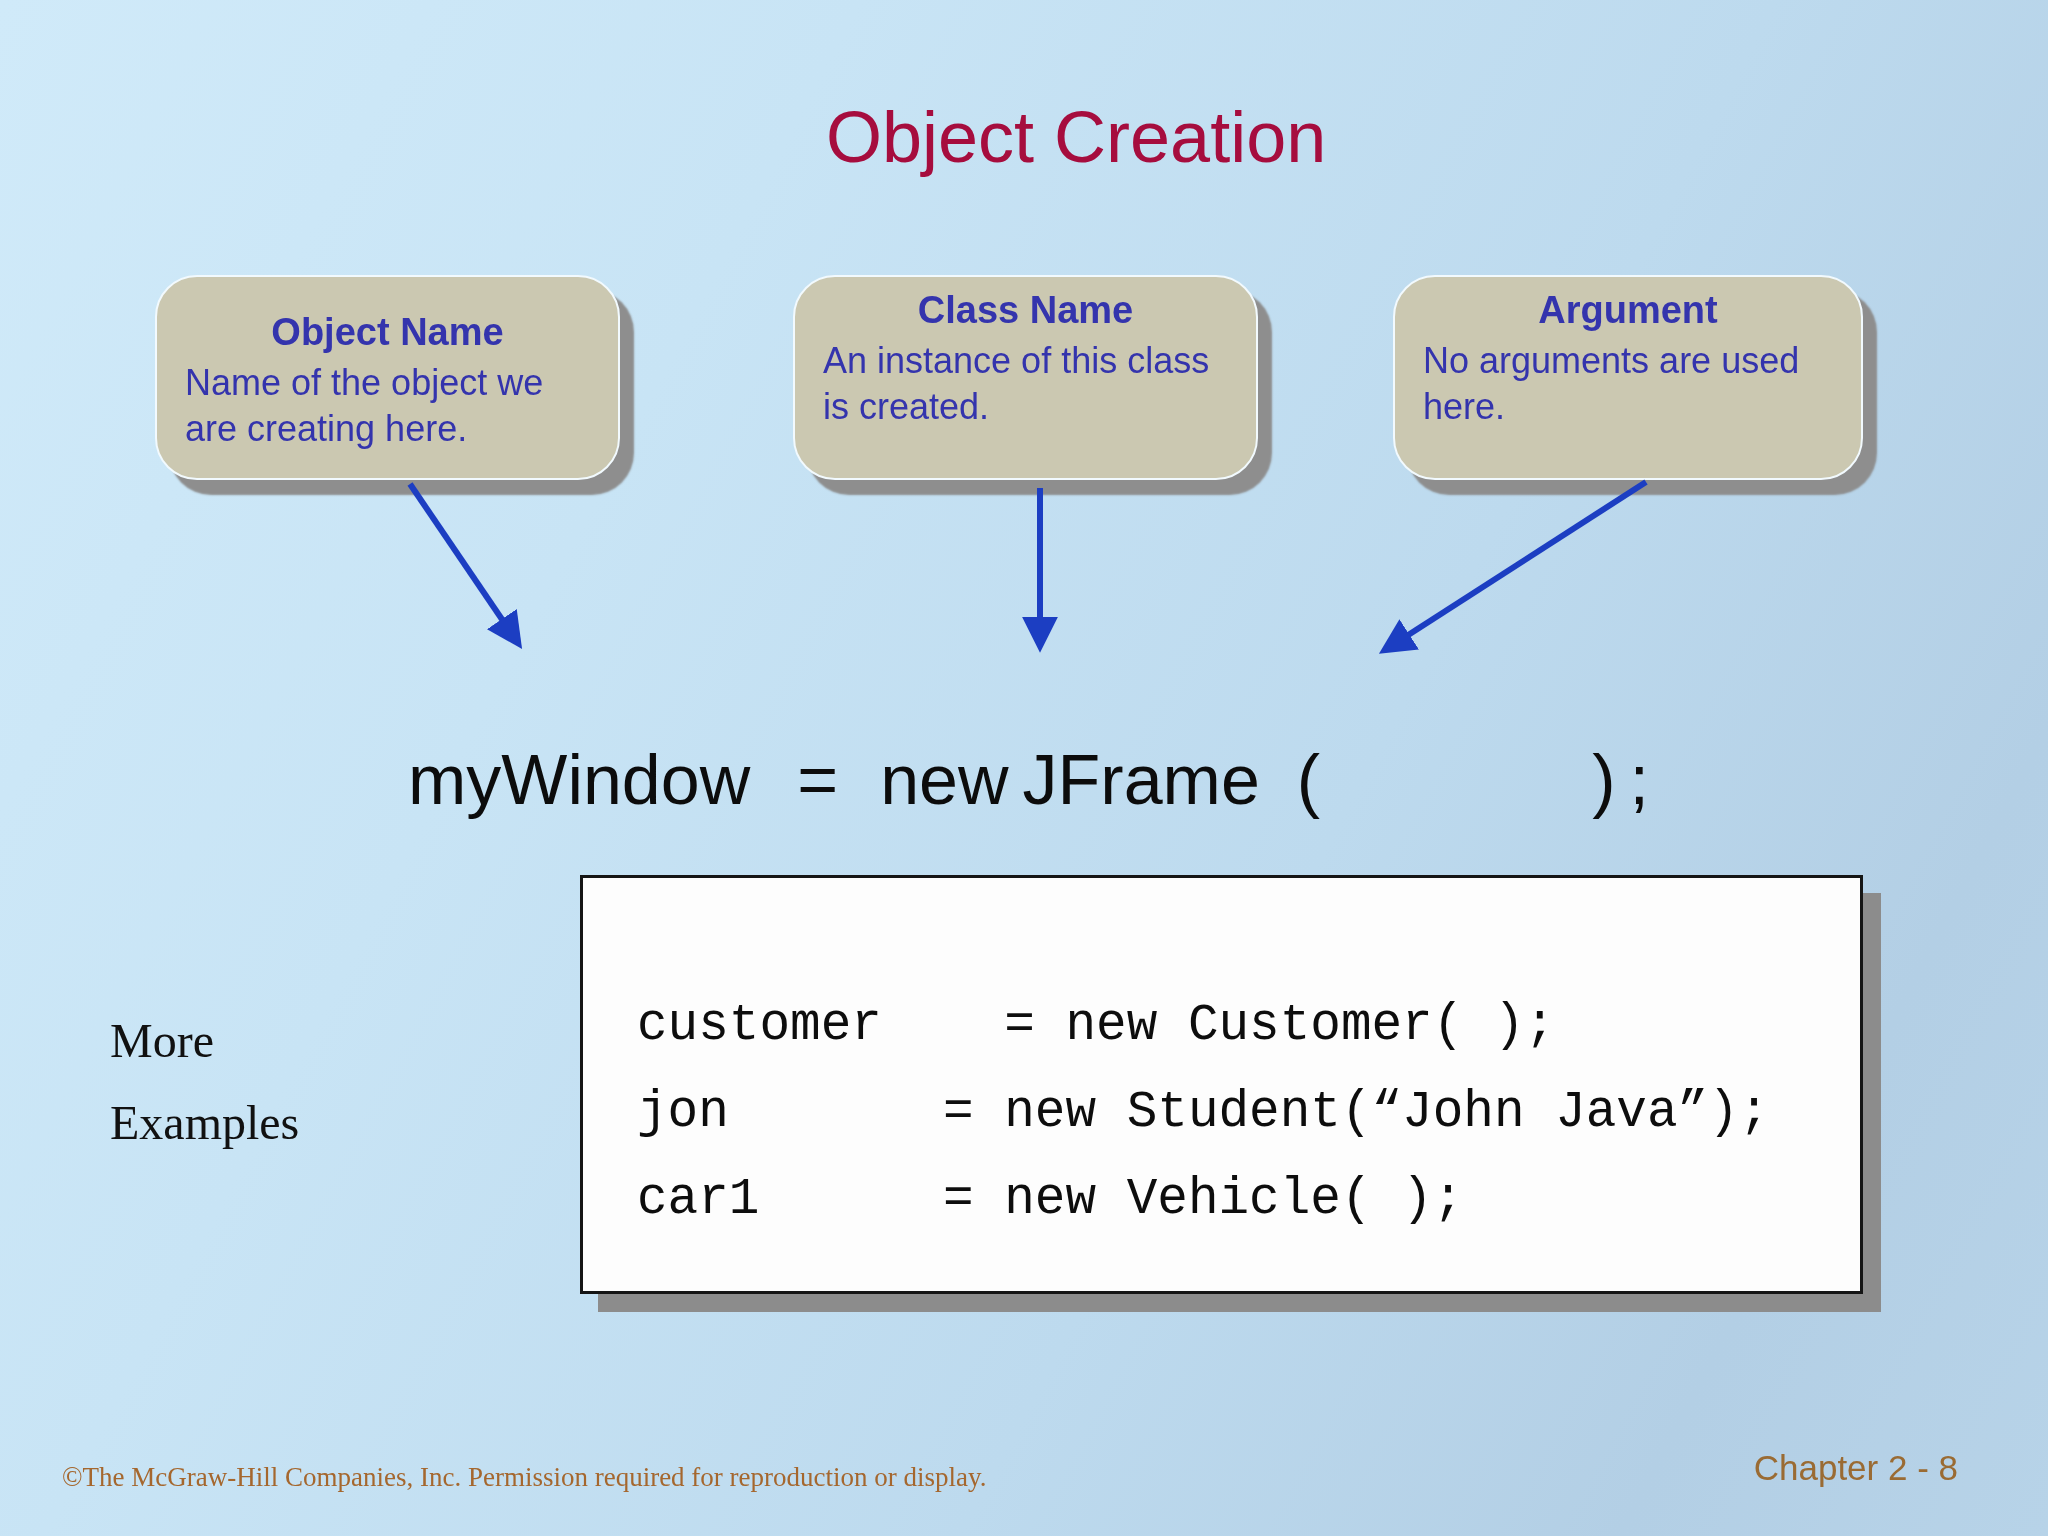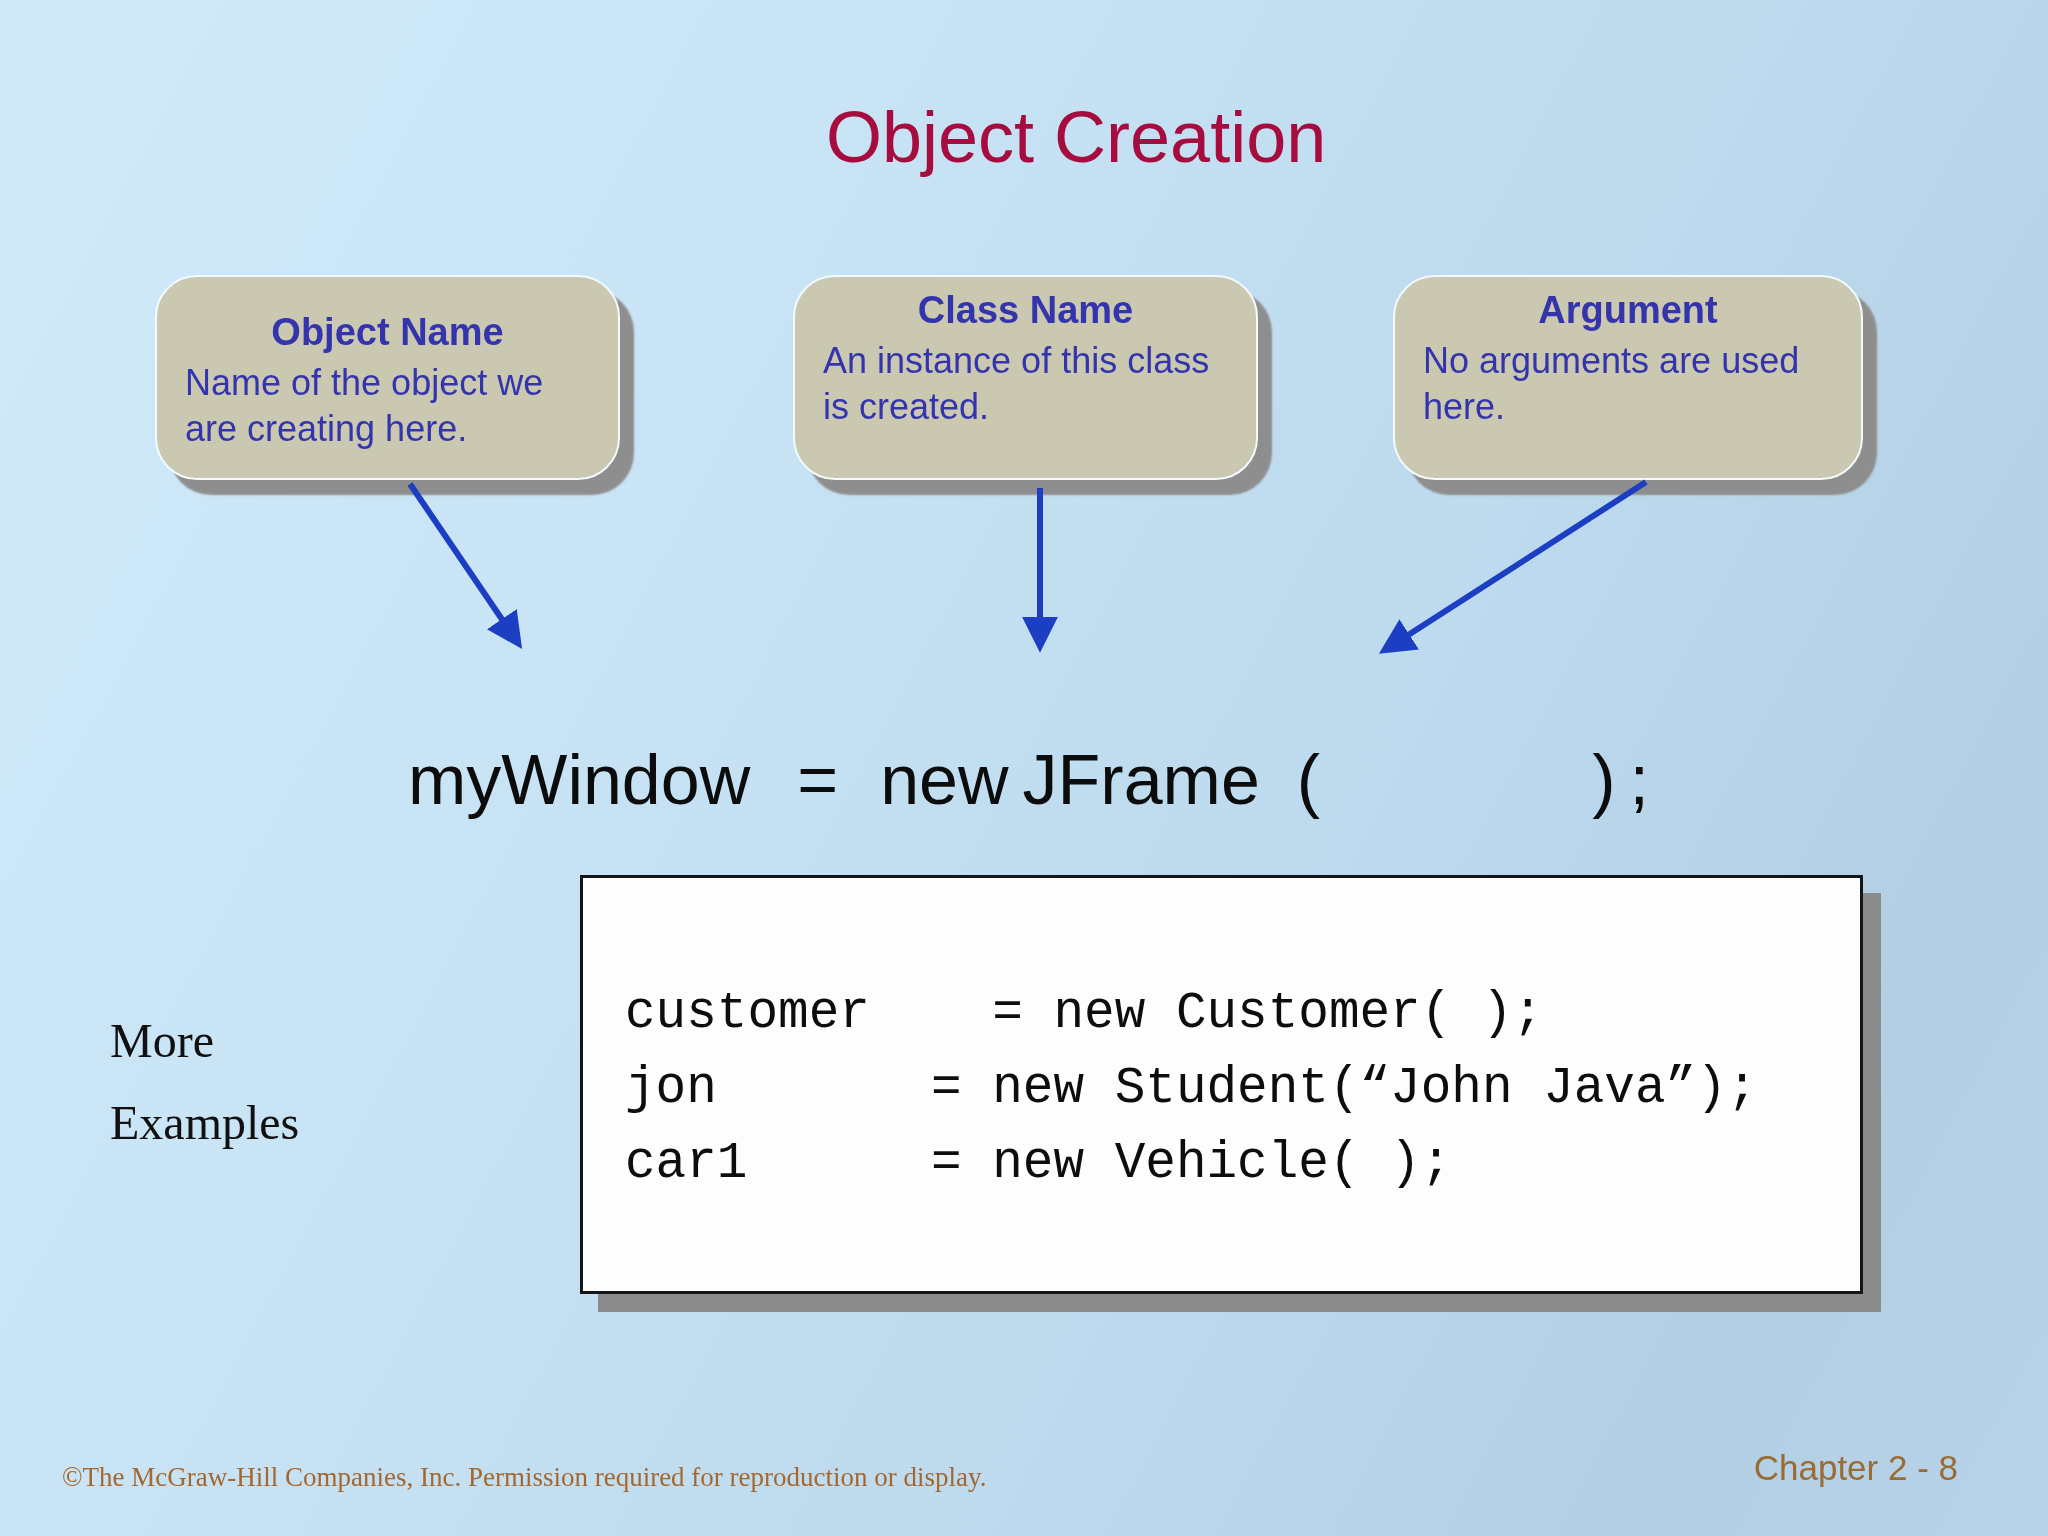--- a/index.html
+++ b/index.html
@@ -44,21 +44,21 @@
     position:absolute;left:110px;top:1000px;color:#111;
     font-family:cursive;font-size:48px;line-height:82px;
   }
   
   .code-box{
     position:absolute;left:580px;top:875px;width:1283px;height:419px;box-sizing:border-box;
     background:#fdfdfd;border:3px solid #151515;box-shadow:18px 18px 0 0 #8c8c8c;
     padding:98px 36px 0 42px;
   }
   .code-line{
-    margin:0;font-family:"Liberation Mono",monospace;font-size:51px;line-height:75px;
+    margin:12px;font-family:"Liberation Mono",monospace;font-size:51px;line-height:75px;
     color:#0d0d0d;white-space:pre;
   }
   
   .copyright{
     position:absolute;left:62px;top:1462px;color:#a5672e;
     font-family:"Liberation Serif",serif;font-size:27px;white-space:nowrap;
   }
   .chapter{
     position:absolute;right:90px;top:1448px;color:#9a6b33;
     font-size:35px;white-space:nowrap;

